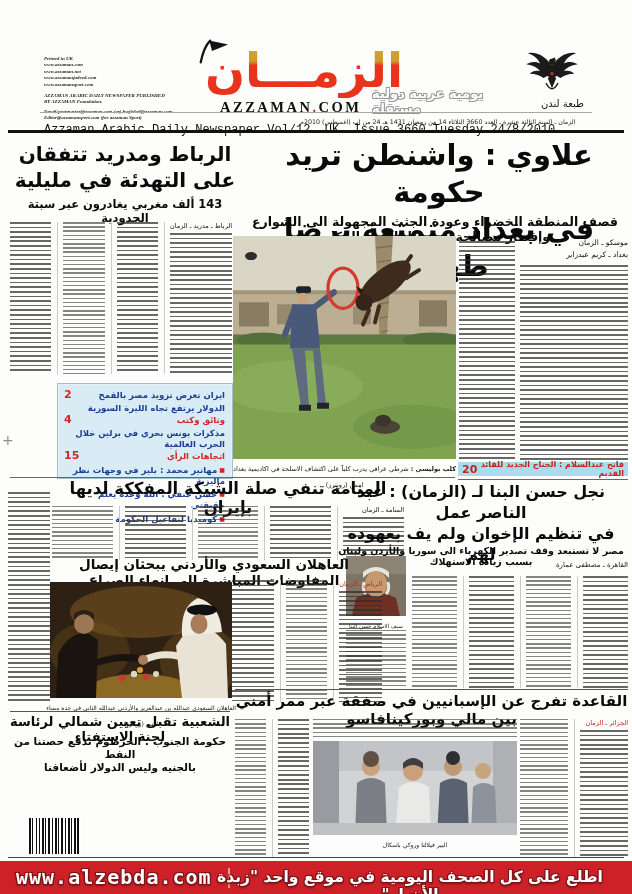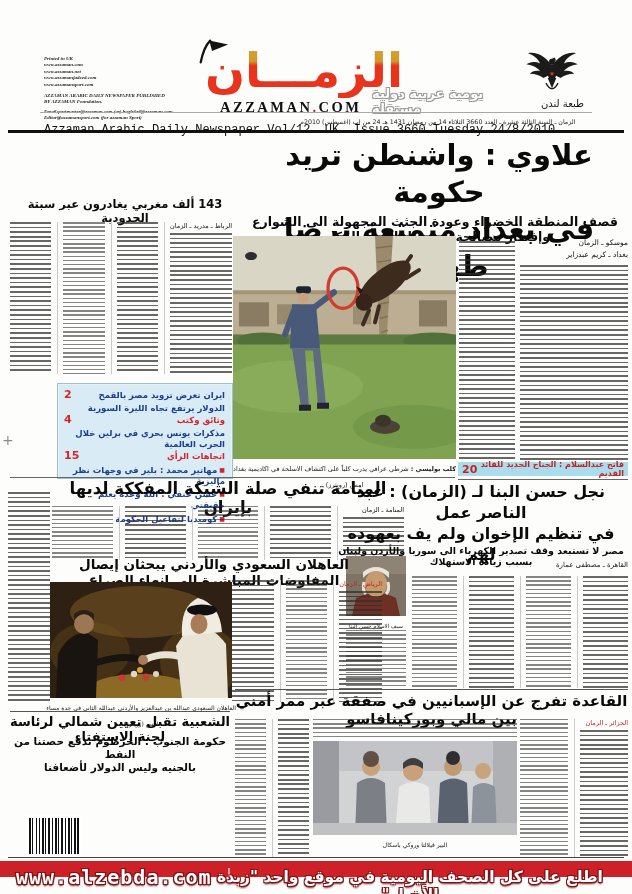--- a/index.html
+++ b/index.html
@@ -28,21 +28,21 @@
   }
   .idxbox{background:#d9ebf4;border:1px solid #a3bfce;box-shadow:0 0 0 1px #e6f2f8 inset;padding:6px 7px 4px 6px;
           display:flex;flex-direction:column;gap:1.5px}
   .idxrow{display:flex;justify-content:space-between;align-items:baseline;direction:rtl;
           font-size:8.5px;font-weight:bold;color:#1c3f94;line-height:11px;text-align:right}
   .idxnum{color:#d3262b;font-size:11px;line-height:10px;font-weight:bold}
   .idxlabel{color:#d3262b}
   .bullet::before{content:"■ ";color:#d3262b;font-size:6px;vertical-align:1px}
   .cyan{background:#a9dcec;display:flex;justify-content:space-between;align-items:center;direction:rtl;padding:1px 4px}
   .rule{background:#111}
-  .banner{position:absolute;left:0;top:861px;width:632px;height:16px;background:#cd2127}
+  .banner{position:absolute;left:0;top:861px;width:632px;height:33px;background:#cd2127}
   .outline{color:#fff;font-weight:bold;
            text-shadow:-1.2px -1.2px 0 #7c1418,1.2px -1.2px 0 #7c1418,-1.2px 1.2px 0 #7c1418,1.2px 1.2px 0 #7c1418,0 1.5px 2px #7c1418}
   .barcode{background:repeating-linear-gradient(to right,#111 0 1.5px,#fff 1.5px 3px,#111 3px 4px,#fff 4px 6.5px)}
   .photo{overflow:hidden;background:#ddd}
   .photo svg{display:block;width:100%;height:100%}
 </style>
 </head>
 <body>
 
 <div class="page">
@@ -92,20 +92,24 @@
   <div class="abs" style="left:44px;top:123px;font-family:Liberation Mono, monospace;font-size:12px;color:#111">Azzaman Arabic Daily Newspaper Vol/12. UK. Issue 3660 Tuesday 24/8/2010</div>
   <div class="abs rtl" style="left:300px;top:118px;width:292px;text-align:left;font-size:6.3px;color:#222">الزمان ـ السنة الثالثة عشرة ـ العدد 3660 الثلاثاء 14 من رمضان 1431 هـ 24 من اب (اغسطس) 2010م</div>
   <div class="abs rule" style="left:8px;top:130px;width:616px;height:2.5px"></div>
 
   <div class="abs h" style="left:248px;top:137px;width:382px;font-size:29px;line-height:37px">
     <div>علاوي : واشنطن تريد حكومة</div>
     <div>في بغداد متمتعة برضا طهران</div>
   </div>
   <div class="abs h" style="left:240px;top:214px;width:390px;font-size:12.5px">قصف المنطقة الخضراء وعودة الجثث المجهولة الى الشوارع وإفطار مصالحة يجمع المالكي بالحكيم</div>
 
+  <div class="abs h" style="left:12px;top:141px;width:226px;font-size:20px;line-height:26px">
+    <div>الرباط ومدريد تتفقان</div>
+    <div>على التهدئة في مليلية</div>
+  </div>
   <div class="abs h" style="left:12px;top:197px;width:226px;font-size:11.5px">143 ألف مغربي يغادرون عبر سبتة الحدودية</div>
 
   <div class="abs cols" style="left:10px;top:222px;width:222px;height:152px">
     <div class="col">
       <div class="dl">الرباط ـ مدريد ـ الزمان</div>
       <div class="txt"></div>
     </div>
     <div class="col">
         <div class="txt"></div>
       </div>

